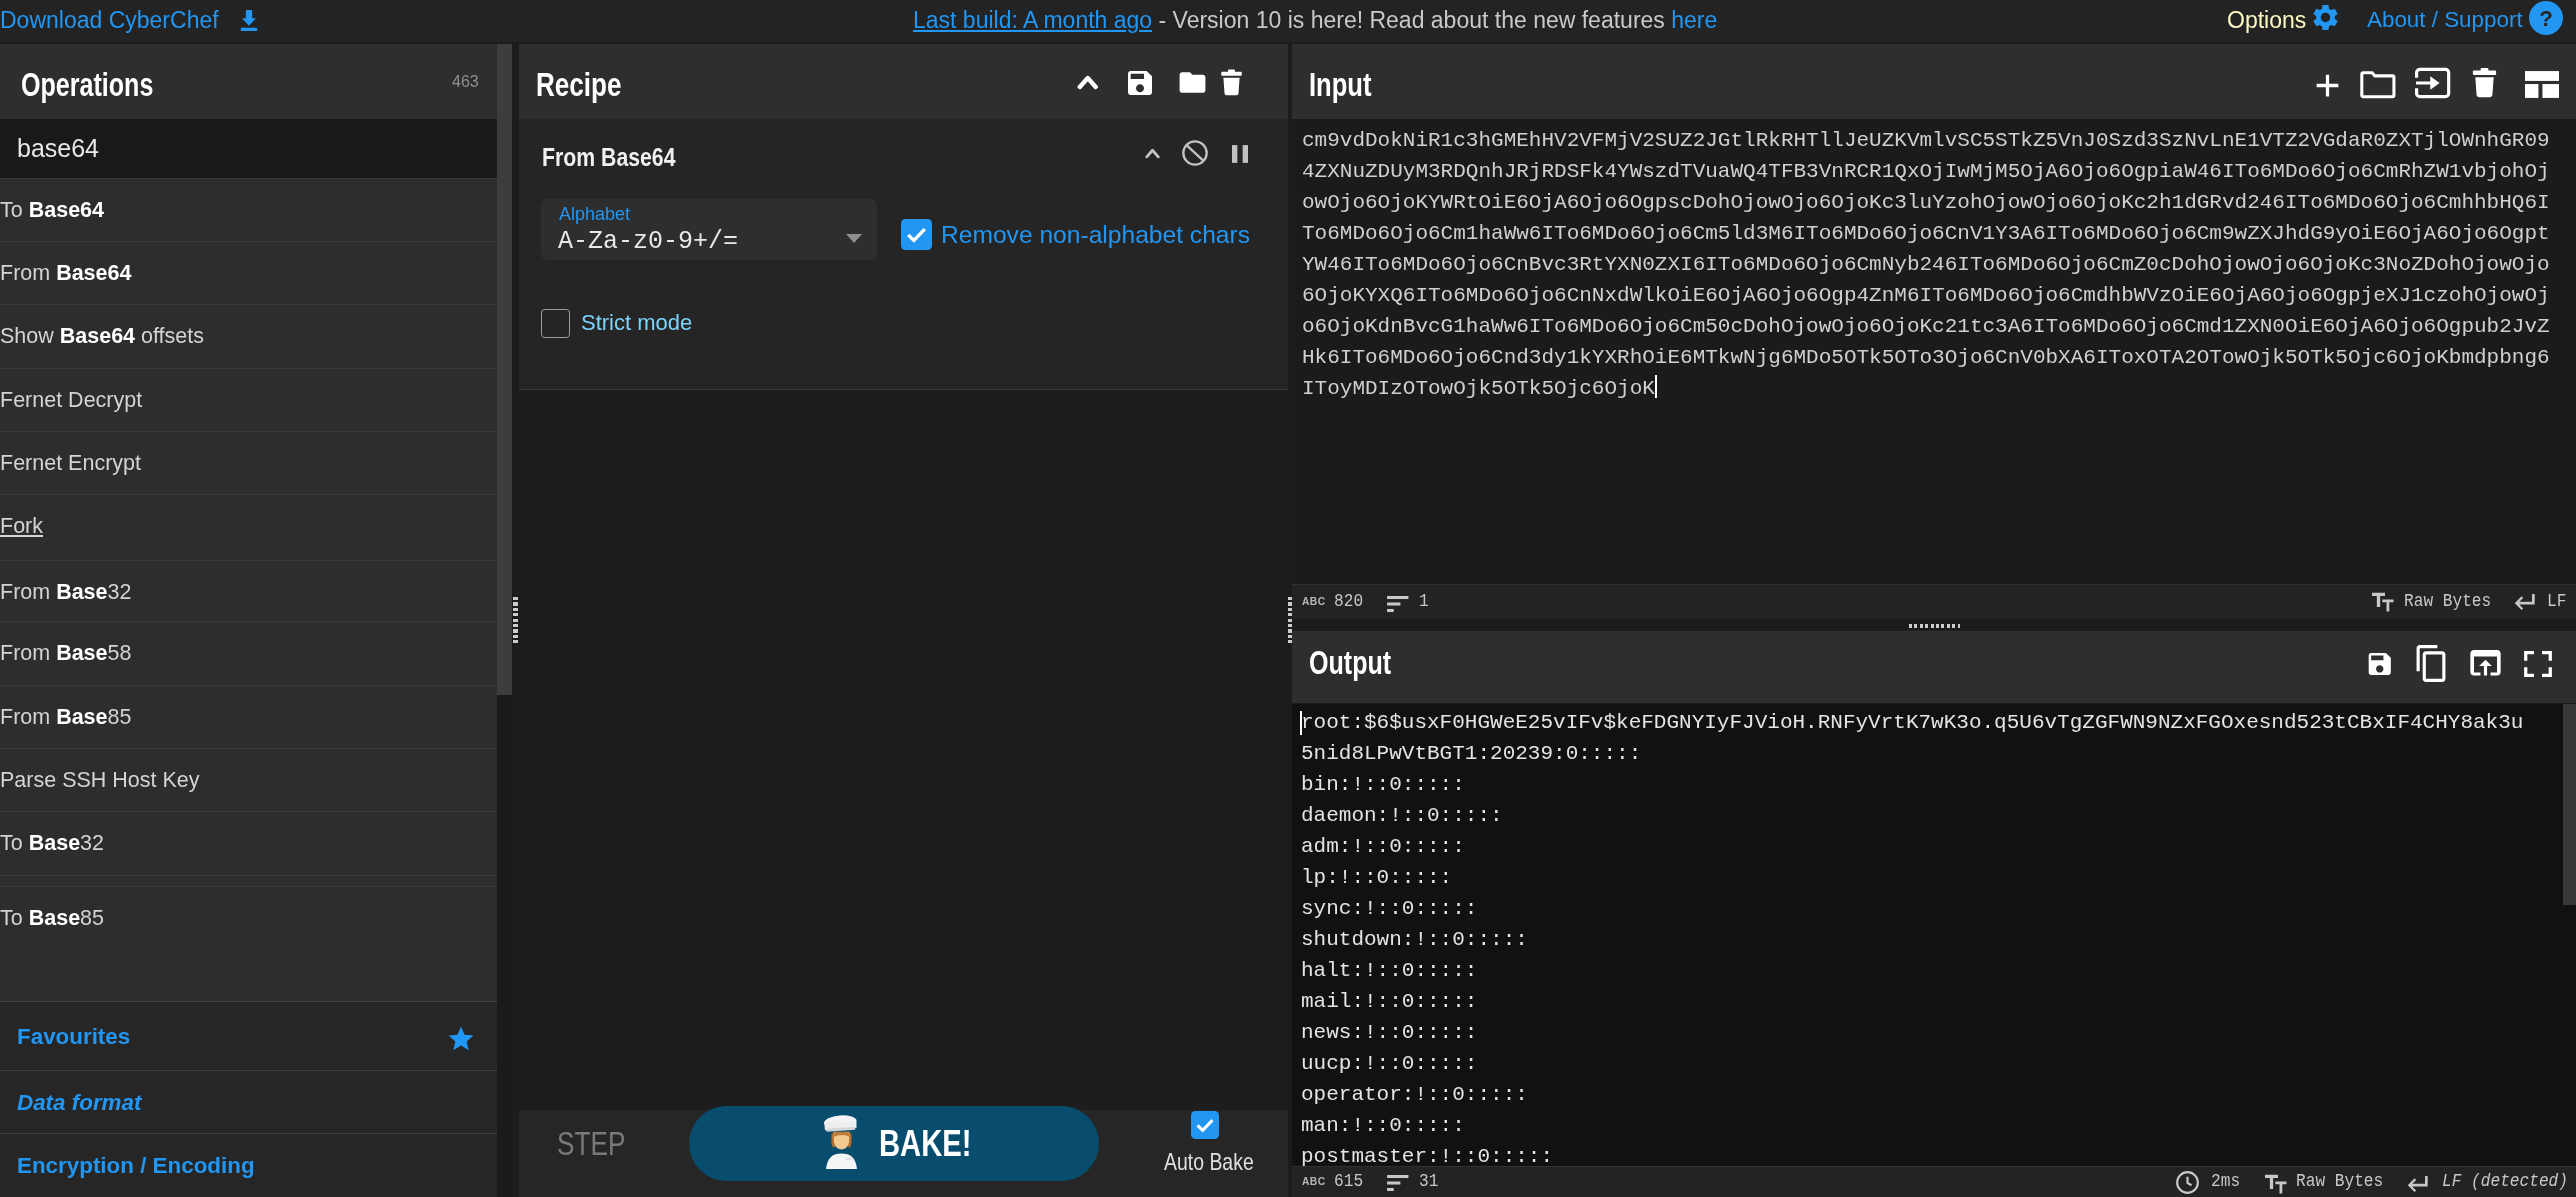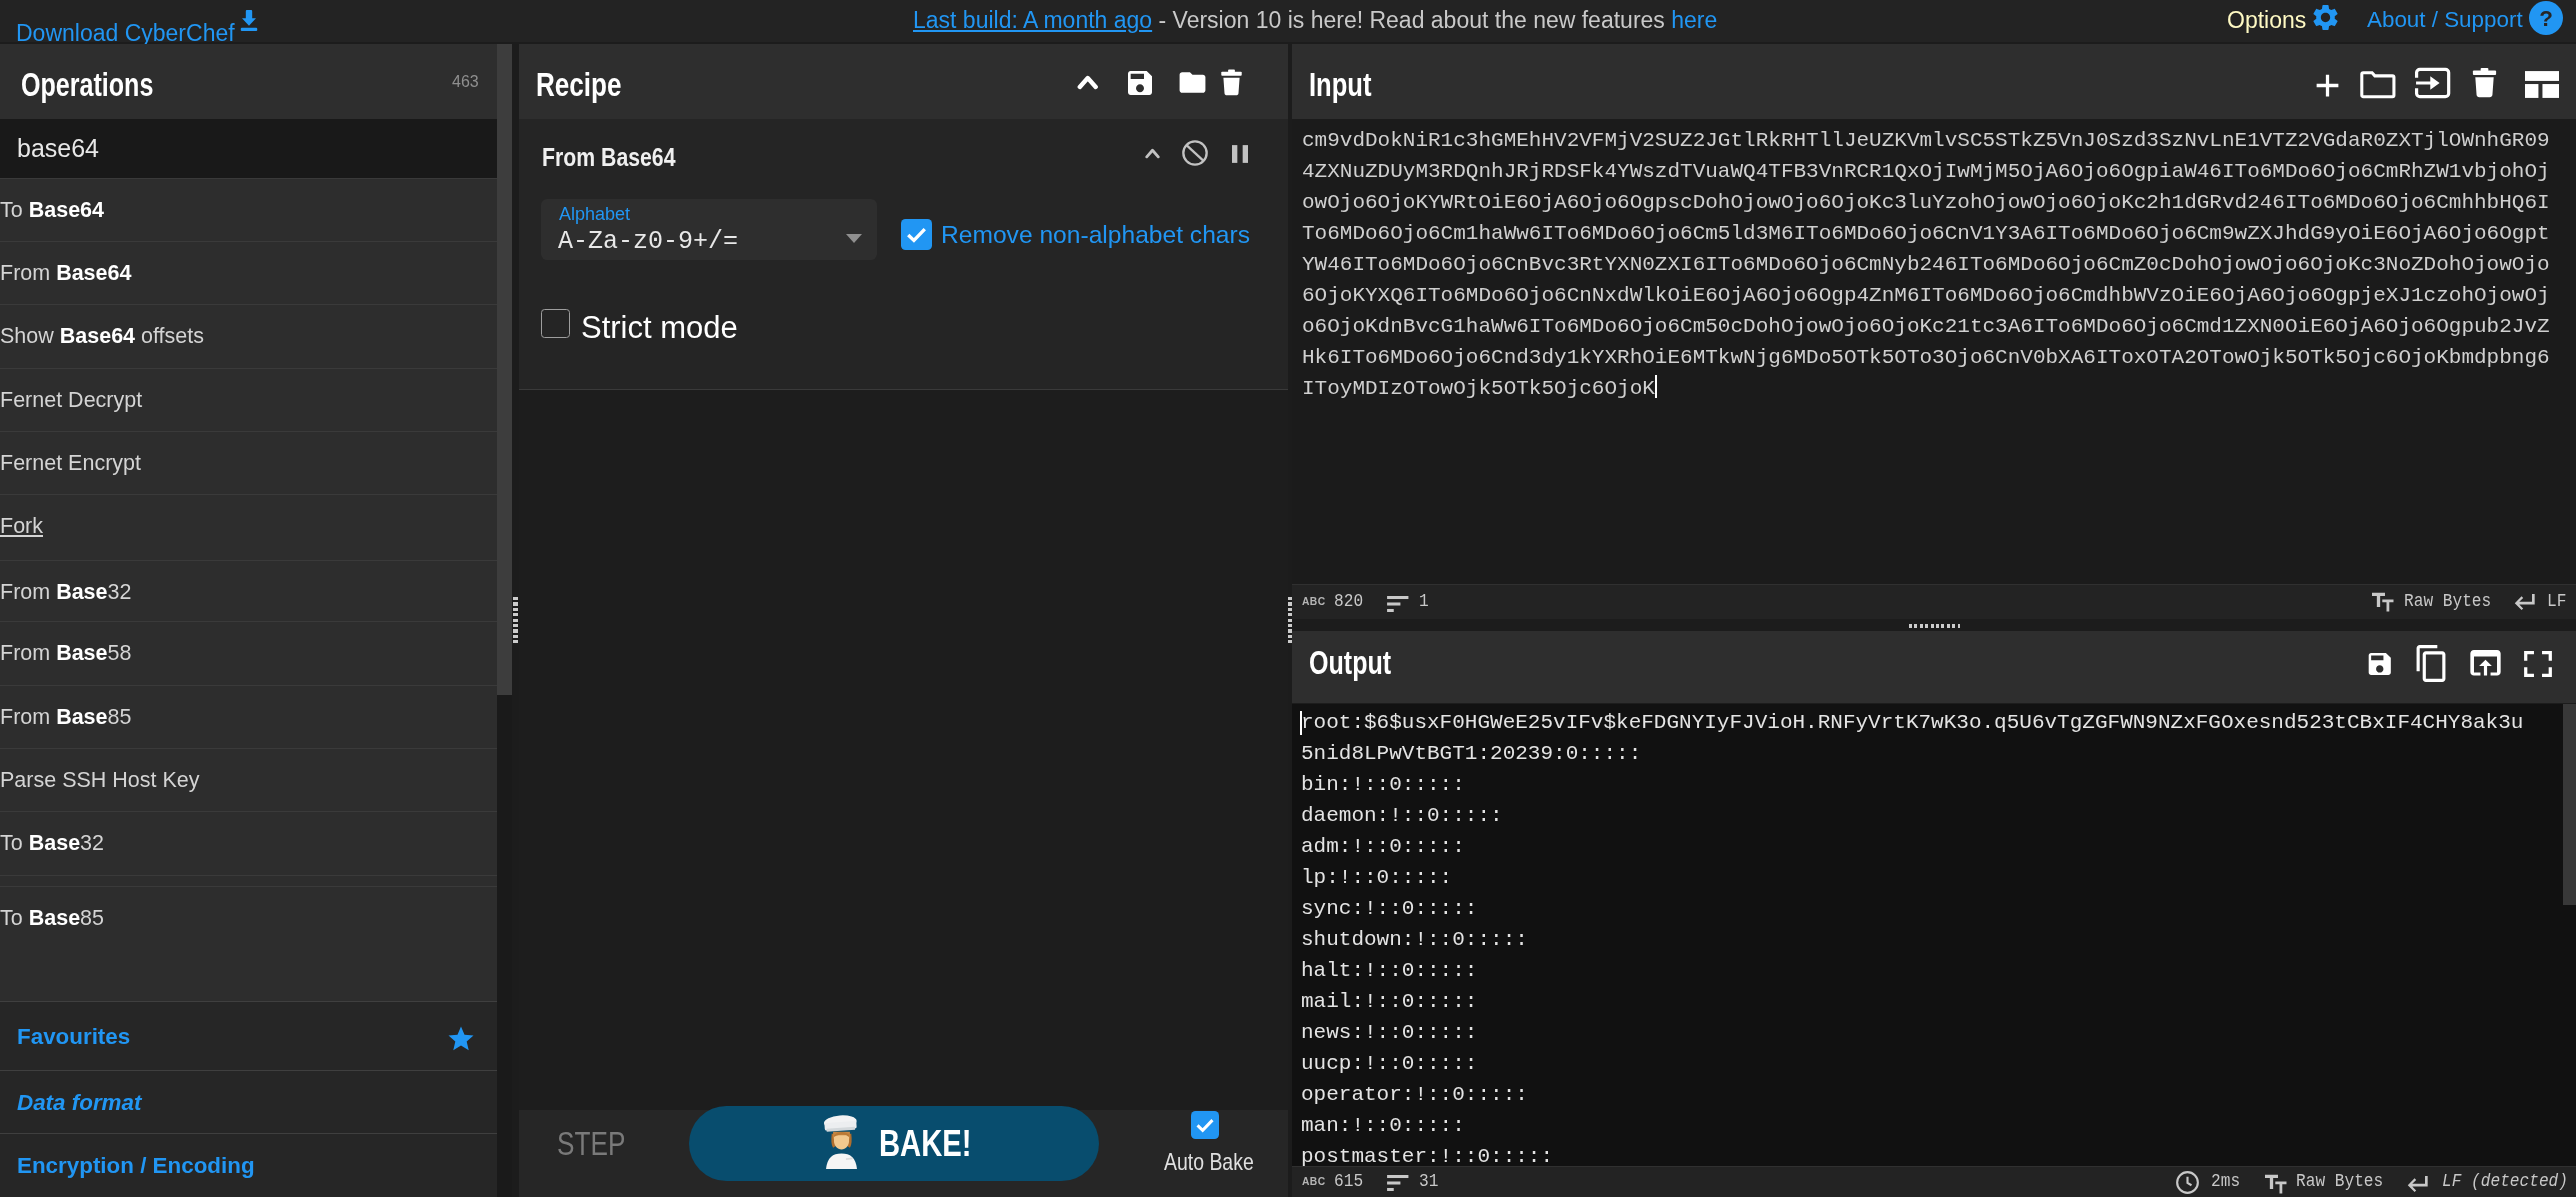--- a/index.html
+++ b/index.html
@@ -7,21 +7,21 @@
 .hdr {background:#2e2e2e;}
 .title {font-weight:bold;font-size:33px;color:#ffffff;transform-origin:0 50%;}
 .wb {color:#ffffff;}
 .oprow {left:0;width:497px;height:63px;line-height:63px;background:#2d2d2d;border-top:0.9px solid #3a3a3a;color:#d4d4d4;font-size:21.5px;}
 .cat {left:0;width:497px;background:#262626;border-top:0.9px solid #3f3f3f;color:#2196f3;font-size:22.4px;font-weight:bold;padding-left:17px;}
 .ftxt {color:#c8c8c8;font-size:19px;font-family:"Liberation Mono",monospace;transform:scaleX(0.85);transform-origin:0 50%;white-space:nowrap;}
 svg {display:block;}
 </style></head><body>
 
 <div class="abs" style="left:0;top:0;width:2576px;height:42px;background:#232323;"></div>
-<div class="abs" style="left:16px;top:7.2px;font-size:23px;color:#2196f3;margin-top:13px;">Download CyberChef</div>
+<div class="abs" style="left:0;top:7.2px;font-size:23px;color:#2196f3;">Download CyberChef</div>
 <div class="abs" style="left:237px;top:9px;">
     <svg width="24" height="23" viewBox="0 0 27 26">
       <path fill="#2196f3" d="M15.7 1.2c.8 0 1.4.6 1.4 1.4v7.9h4.3L13.5 19 5.6 10.5h4.3V2.6c0-.8.6-1.4 1.4-1.4z"></path>
       <rect fill="#2196f3" x="4.2" y="21.3" width="18.6" height="3.6" rx="1.2"></rect>
     </svg>
   </div>
 <div class="abs" style="left:913px;top:7.2px;font-size:23px;color:#c9c9c9;"><span style="color:#2196f3;text-decoration:underline;">Last build: A month ago</span> - Version 10 is here! Read about the new features <span style="color:#2196f3;">here</span></div>
 <div class="abs" style="left:2227px;top:7.2px;font-size:23px;color:#fef9c3;">Options</div>
 <div class="abs" style="left:2310px;top:1.8px;">
     <svg width="31" height="31" viewBox="0 0 24 24">
@@ -116,21 +116,21 @@
 <div class="abs mono" style="left:558px;top:227px;font-size:25px;color:#e8e8e8;">A-Za-z0-9+/=</div>
 <div class="abs" style="left:846px;top:234px;width:0;height:0;border-left:8px solid transparent;border-right:8px solid transparent;border-top:9.8px solid #8f8f8f;"></div>
 <div class="abs" style="left:901px;top:219px;">
     <svg width="31" height="31" viewBox="0 0 24 24">
       <rect x="0" y="0" width="24" height="24" rx="3.4285714285714284" fill="#2196f3"></rect>
       <path fill="none" stroke="#fff" stroke-width="2.6" d="M5.6 12.4 10 16.6 18.4 7.8"></path>
     </svg>
   </div>
 <div class="abs" style="left:941px;top:221px;font-size:24.6px;color:#2196f3;text-align:center;">Remove non-alphabet chars</div>
 <div class="abs" style="left:541px;top:309px;width:29px;height:29px;border:1.8px solid #9e9e9e;border-radius:3.6px;"></div>
-<div class="abs" style="left:581px;top:310px;font-size:31px;color:#ffffff;">Strict mode</div>
+<div class="abs" style="left:581px;top:310px;font-size:22px;color:#7dd3fc;">Strict mode</div>
 
 <div class="abs" style="left:519px;top:1110px;width:769px;height:88px;background:#262626;"></div>
 <div class="abs" style="left:557px;top:1106px;height:75px;line-height:75px;font-size:34px;color:#7a7a7a;transform:scaleX(0.77);transform-origin:0 50%;">STEP</div>
 <div class="abs" style="left:689px;top:1106px;width:410px;height:75px;background:#084d6e;border-radius:38px;"></div>
 <div class="abs" style="left:822px;top:1114px;">
     <svg width="39" height="55" viewBox="0 0 44 62">
       <g transform="rotate(-4 22 14)">
         <ellipse cx="21" cy="9" rx="18.5" ry="7.5" fill="#f2f3f4"></ellipse>
         <rect x="3" y="9" width="36" height="8.5" rx="2" fill="#eceef0"></rect>
         <rect x="5" y="15.5" width="32" height="3.4" fill="#d3d8db"></rect>

